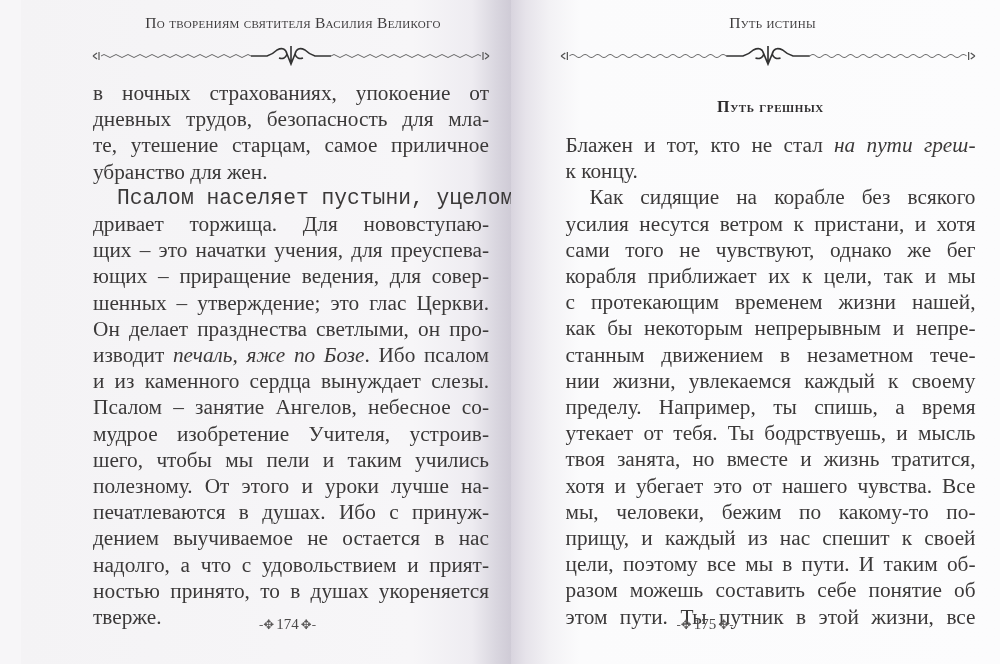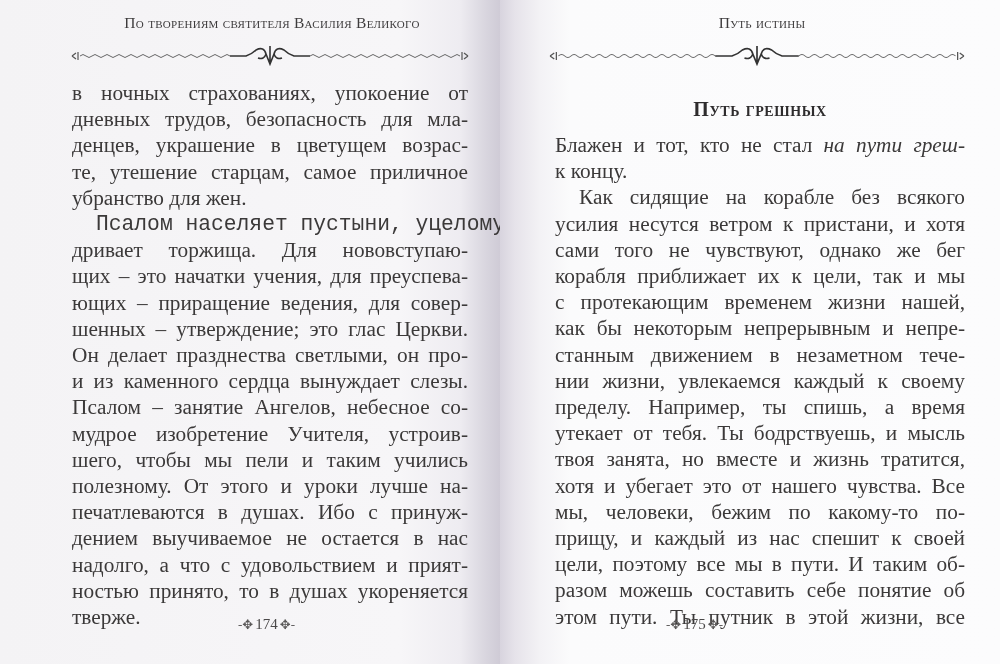--- a/index.html
+++ b/index.html
@@ -2,21 +2,21 @@
 <html><head>
 <meta charset="utf-8">
 <style>
   html, body { margin:0; padding:0; }
   body {
     width:1000px; height:664px; overflow:hidden; position:relative;
     background:#f7f6f8;
     font-family:"Liberation Serif","DejaVu Serif",serif;
     color:#3a3838;
   }
-  .spread { position:absolute; inset:0; display:flex; }
+  .spread { position:absolute; inset:0; display:flex;margin-left:21px; }
   .page {
     position:relative; height:664px; box-sizing:border-box;
   }
   .page-left {
     width:500px;
     background:linear-gradient(to right,#f4f3f5 0%,#f7f6f8 80%,#eeecf1 92%,#d9d6df 97%,#cfcbd6 100%);
   }
   .page-right {
     width:500px;
     background:linear-gradient(to right,#d8d4de 0%,#e6e3ea 3%,#f3f2f5 8%,#fbfbfc 14%,#fcfcfd 100%);
@@ -37,21 +37,21 @@
   .body-text {
     position:absolute; font-size:21.3px; line-height:26.2px; text-align:justify;
     color:#3b3939;
   }
   .page-left .body-text { left:72px; top:80px; width:396px; }
   .page-right .body-text { left:55px; top:132px; width:410px; }
   .line { display:block; text-align:justify; text-align-last:justify; white-space:nowrap; }
   .line.last { text-align-last:left; }
   .title {
     position:absolute; left:55px; width:410px; top:98px; text-align:center;
-    font-size:20px; font-weight:bold; font-variant:small-caps; letter-spacing:0.6px; color:#2e2c2d;
+    font-size:16px; font-weight:bold; font-variant:small-caps; letter-spacing:0.6px; color:#2e2c2d;
   }
   .folio {
     position:absolute; top:616px; font-size:15px; color:#4a4848; display:flex; align-items:center; gap:2px;
   }
   .page-left .folio { left:238px; }
   .page-right .folio { left:166px; }
   .folio .orn { font-size:13px; color:#5a5858; }
   i { font-style:italic; }
 </style>
 </head>
@@ -67,29 +67,29 @@
         <path d="M10 12 q3 -3 6 0 t6 0 t6 0 t6 0 t6 0 t6 0 t6 0 t6 0 t6 0 t6 0 t6 0 t6 0 t6 0 t6 0 t6 0 t6 0 t6 0 t6 0 t6 0 t6 0 t6 0 t6 0 t6 0 t6 0 t6 0" stroke="#666" stroke-width="1" fill="none"></path>
         <path d="M160 12 h16 q6 -2 10 -6 q8 -4 10 4 q-2 6 -8 4 M200 2 v18 M196 10 l4 10 l4 -10 M240 12 h-16 q-6 -2 -10 -6 q-8 -4 -10 4 q2 6 8 4" stroke="#333" stroke-width="1.6" fill="none"></path>
         <path d="M240 12 q3 -3 6 0 t6 0 t6 0 t6 0 t6 0 t6 0 t6 0 t6 0 t6 0 t6 0 t6 0 t6 0 t6 0 t6 0 t6 0 t6 0 t6 0 t6 0 t6 0 t6 0 t6 0 t6 0 t6 0 t6 0 t6 0" stroke="#666" stroke-width="1" fill="none"></path>
         <path d="M398 12 l-4 -3 M398 12 l-4 3 M392 8 v8" stroke="#555" stroke-width="1.2" fill="none"></path>
       </svg>
     </div>
 
     <div class="body-text">
       <span class="line">в ночных страхованиях, упокоение от</span>
       <span class="line">дневных трудов, безопасность для мла-</span>
-      <span class="line">денцев, украшение в цветущем возрас-</span>
       <span class="line">те, утешение старцам, самое приличное</span>
       <span class="line last">убранство для жен.</span>
       <span class="line" style="padding-left:24px;box-sizing:border-box;font-family:Liberation Mono, monospace;">Псалом населяет пустыни, уцелому-</span>
       <span class="line">дривает торжища. Для нововступаю-</span>
       <span class="line">щих – это начатки учения, для преуспева-</span>
       <span class="line">ющих – приращение ведения, для совер-</span>
       <span class="line">шенных – утверждение; это глас Церкви.</span>
       <span class="line">Он делает празднества светлыми, он про-</span>
+      <span class="line"><span>изводит </span><i>печаль, яже по Бозе</i><span>. Ибо псалом</span></span>
       <span class="line">и из каменного сердца вынуждает слезы.</span>
       <span class="line">Псалом – занятие Ангелов, небесное со-</span>
       <span class="line">мудрое изобретение Учителя, устроив-</span>
       <span class="line">шего, чтобы мы пели и таким учились</span>
       <span class="line">полезному. От этого и уроки лучше на-</span>
       <span class="line">печатлеваются в душах. Ибо с принуж-</span>
       <span class="line">дением выучиваемое не остается в нас</span>
       <span class="line">надолго, а что с удовольствием и прият-</span>
       <span class="line">ностью принято, то в душах укореняется</span>
       <span class="line last">тверже.</span>

